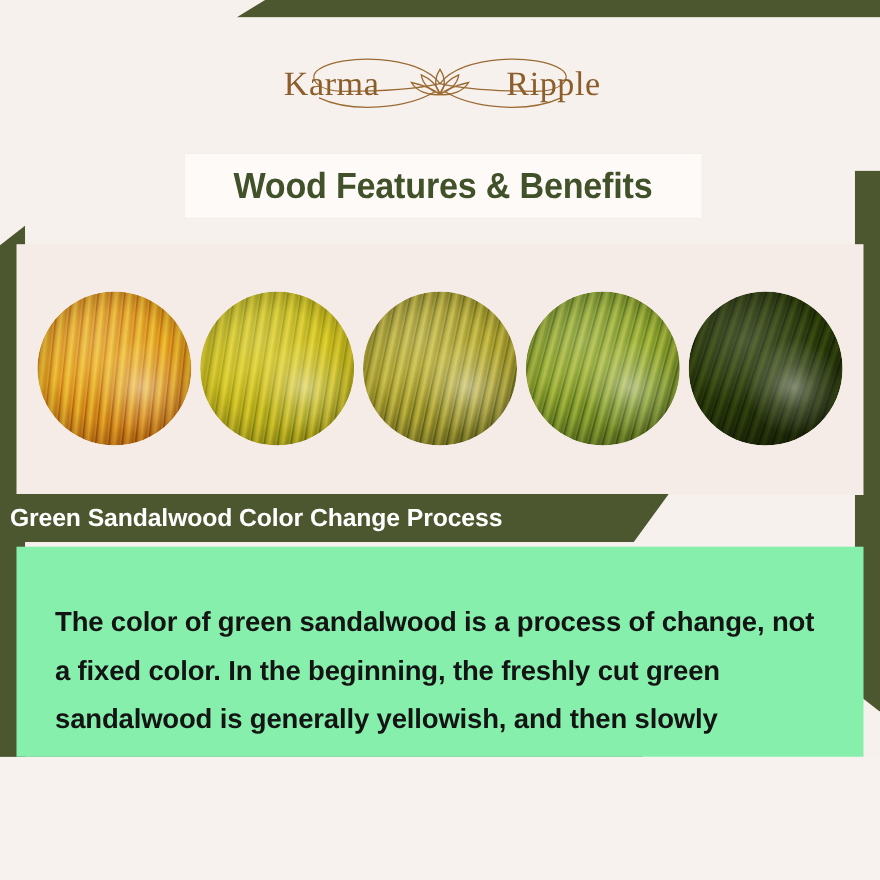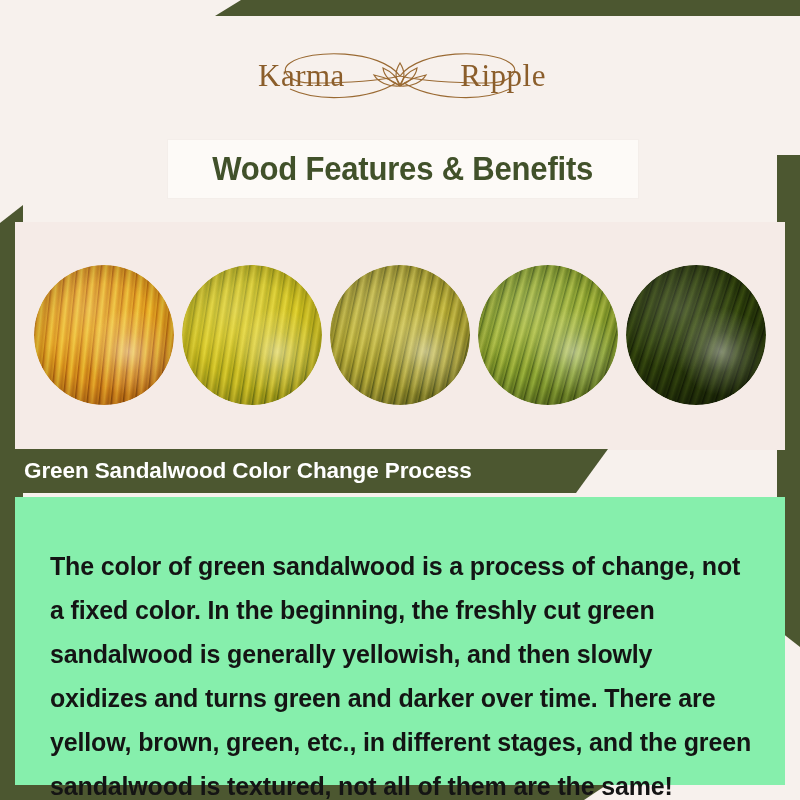--- a/index.html
+++ b/index.html
@@ -2,21 +2,21 @@
 <html><head>
 <meta charset="utf-8">
 <style>
   html,body{margin:0;padding:0;}
   body{
     width:800px;height:800px;overflow:hidden;
     background:#f7f2ee;
     font-family:"Liberation Sans", sans-serif;
     -webkit-font-smoothing:antialiased;
   }
-  .poster{position:relative;width:800px;height:800px;background:#f7f1ed;overflow:hidden;}
+  .poster{position:relative;width:800px;height:688px;background:#f7f1ed;overflow:hidden;}
 
   
   .frame-top{
     position:absolute;top:0;left:215px;width:585px;height:16px;
     background:#4c5730;
     clip-path:polygon(26px 0,100% 0,100% 100%,0 100%);
   }
   .frame-right{
     position:absolute;top:155px;left:777px;width:23px;height:492px;
     background:#4c5730;
@@ -86,21 +86,21 @@
   }
 
   
   .section-banner{
     position:absolute;top:449px;left:0;width:608px;height:44px;
     background:#4c5730;
     clip-path:polygon(0 0,100% 0,calc(100% - 32px) 100%,0 100%);
     display:flex;align-items:center;
   }
   .section-banner-text{
-    margin-left:24px;color:#ffffff;font-weight:700;font-size:22.5px;
+    margin-left:9px;color:#ffffff;font-weight:700;font-size:22.5px;
     font-family:"Liberation Sans", sans-serif;letter-spacing:-.1px;white-space:nowrap;
   }
 
   
   .body-card{
     position:absolute;top:497px;left:15px;width:770px;height:288px;
     background:#86efac;
   }
   .body-text{
     position:absolute;top:22px;left:35px;width:706px;

